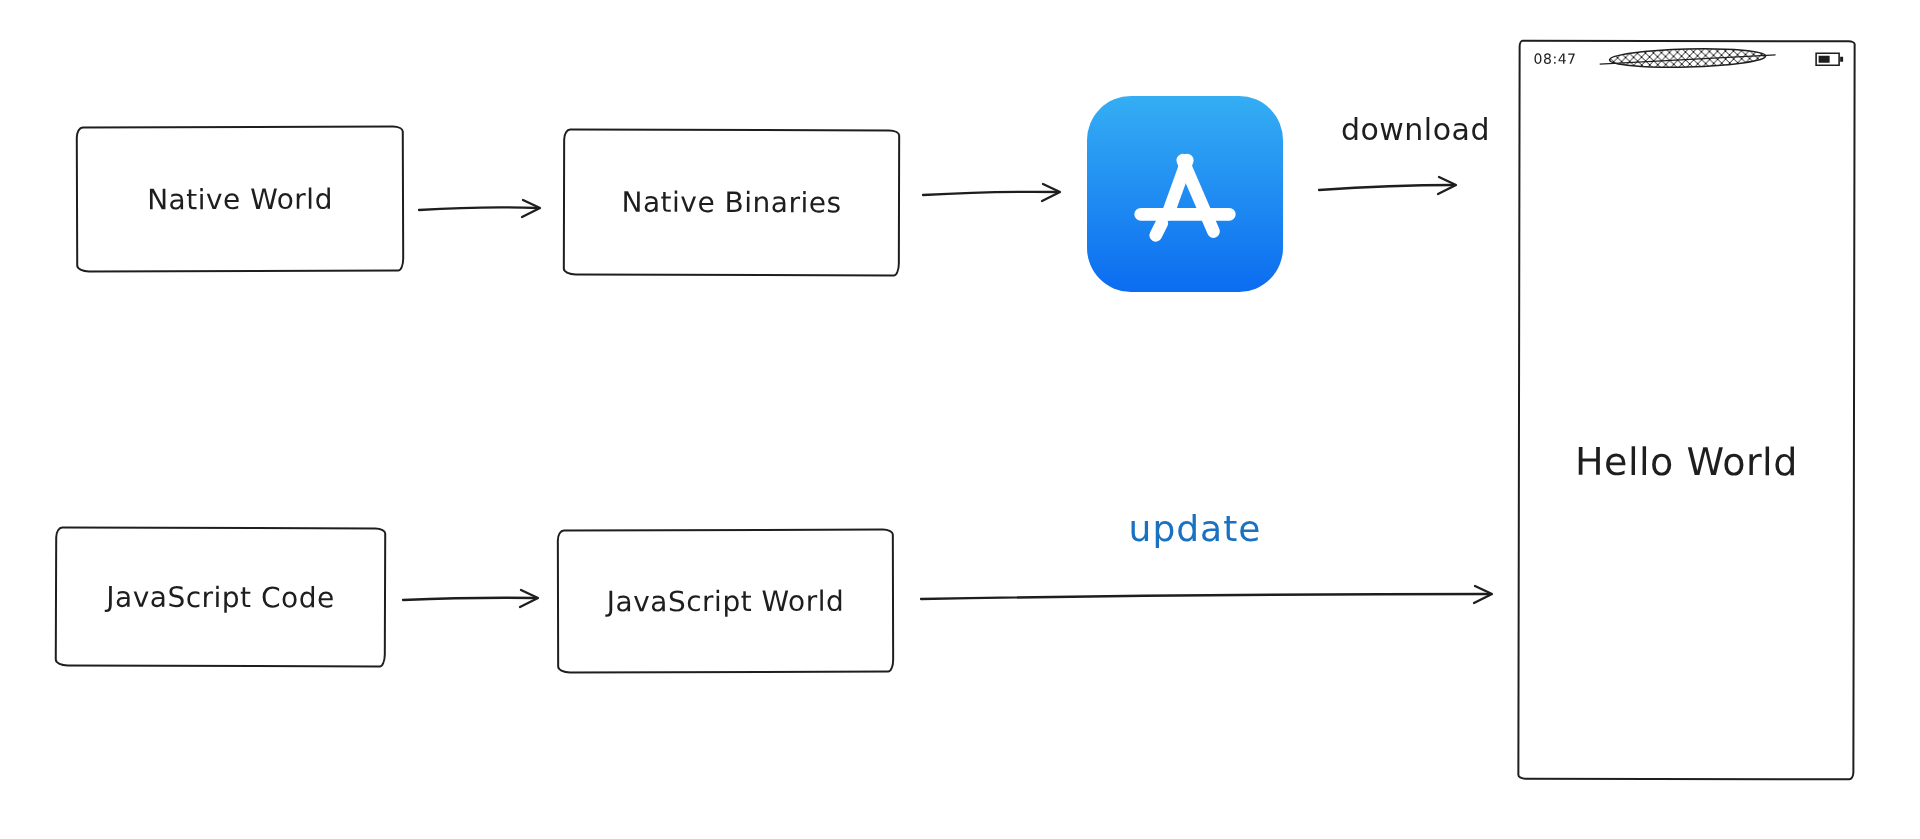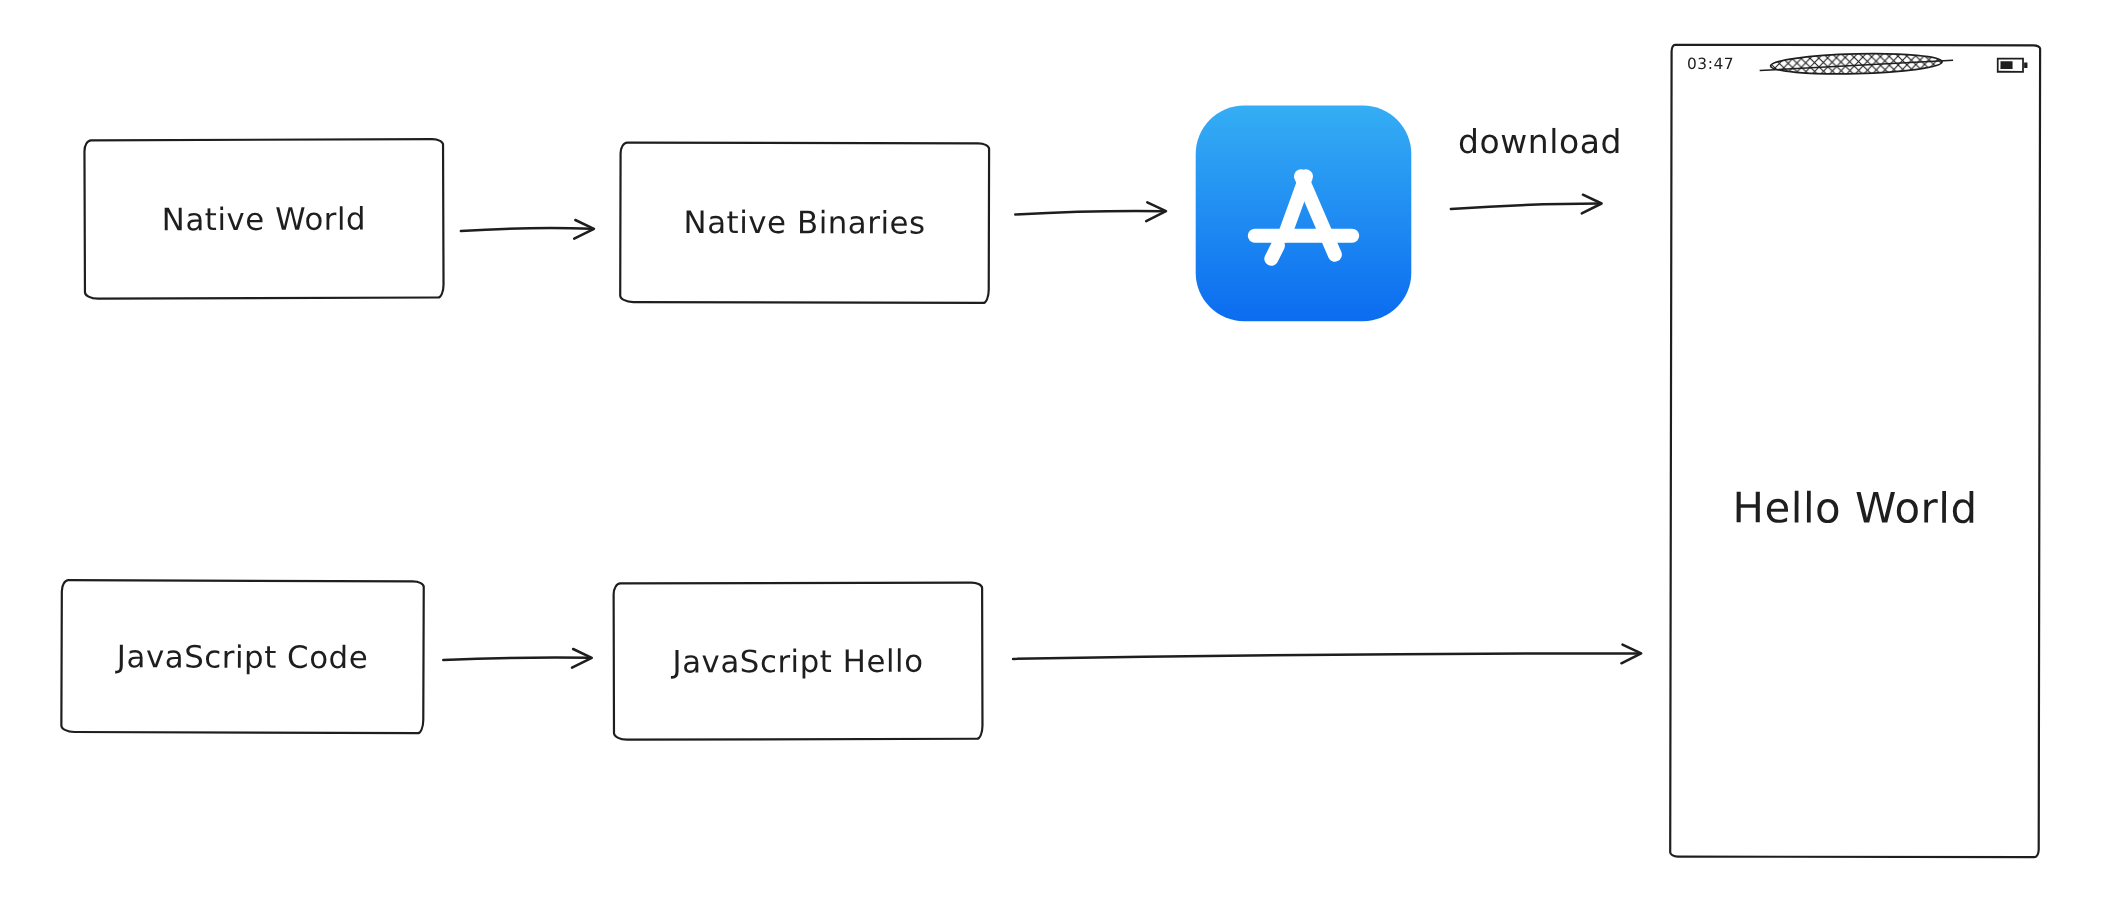--- a/index.html
+++ b/index.html
@@ -37,21 +37,21 @@
     fill: none;
     stroke-linecap: round;
     stroke-linejoin: round;
   }
 
   .flow-label {
     position: absolute;
     font-size: 30px;
     letter-spacing: 0.5px;
     color: #1e1e1e;
-    text-align: center;
+    text-align: right;
     white-space: nowrap;
   }
   .update-label {
     position: absolute;
     font-size: 36px;
     letter-spacing: 1px;
     color: #1971c2;
     text-align: center;
     white-space: nowrap;
     font-weight: 500;
@@ -156,31 +156,32 @@
   <div class="node-box" style="left:55px; top:527px; width:331px; height:140px; transform:rotate(0.2deg);">
     <span class="node-label">JavaScript Code</span>
   </div>
 
   <svg class="arrow" style="left:400px; top:584px;" width="150" height="30" viewBox="0 0 150 30">
     <path class="astroke" d="M3 16 Q 75 13 136 14"></path>
     <path class="astroke" d="M121 6 L138 14 L120 23"></path>
   </svg>
 
   <div class="node-box" style="left:557px; top:529px; width:337px; height:144px; transform:rotate(-0.15deg);">
-    <span class="node-label">JavaScript Hello</span>
-  </div>
-
+    <span class="node-label">JavaScript World</span>
+  </div>
+
+  <div class="update-label" style="left:1090px; top:508px; width:210px;">update</div>
 
   <svg class="arrow" style="left:918px; top:580px;" width="586" height="32" viewBox="0 0 586 32">
     <path class="astroke" d="M3 19 Q 290 14 572 14"></path>
     <path class="astroke" d="M557 6 L574 14 L556 23"></path>
   </svg>
 
   <div class="phone">
-    <span class="status-time">03:47</span>
+    <span class="status-time">08:47</span>
 
     <svg class="notch" width="180" height="30" viewBox="0 0 180 30">
       <defs>
         <pattern id="crosshatch" width="8" height="8" patternUnits="userSpaceOnUse">
           <path d="M0 8 L8 0 M0 0 L8 8" stroke="#1e1e1e" stroke-width="1"></path>
         </pattern>
       </defs>
       <line x1="2" y1="18" x2="178" y2="13" stroke="#1e1e1e" stroke-width="1.4"></line>
       <ellipse cx="90" cy="14" rx="78" ry="9" fill="url(#crosshatch)" stroke="#1e1e1e" stroke-width="1.6"></ellipse>
     </svg>

